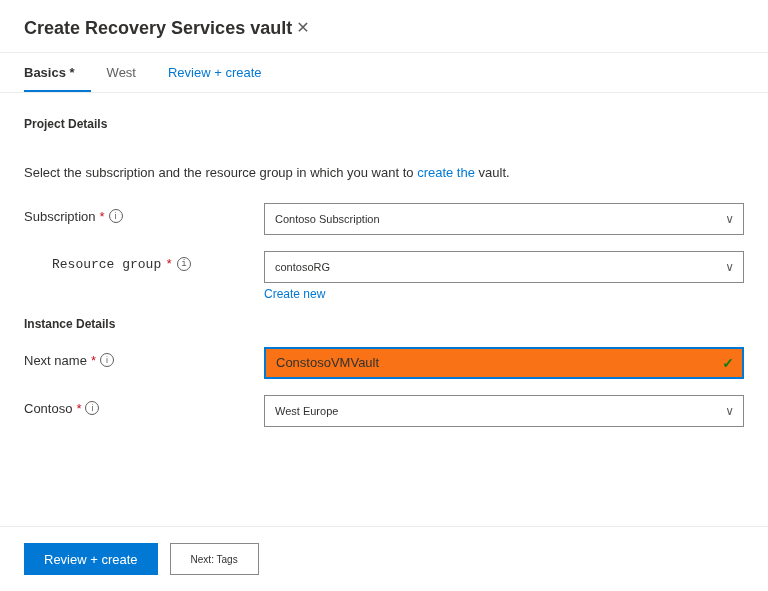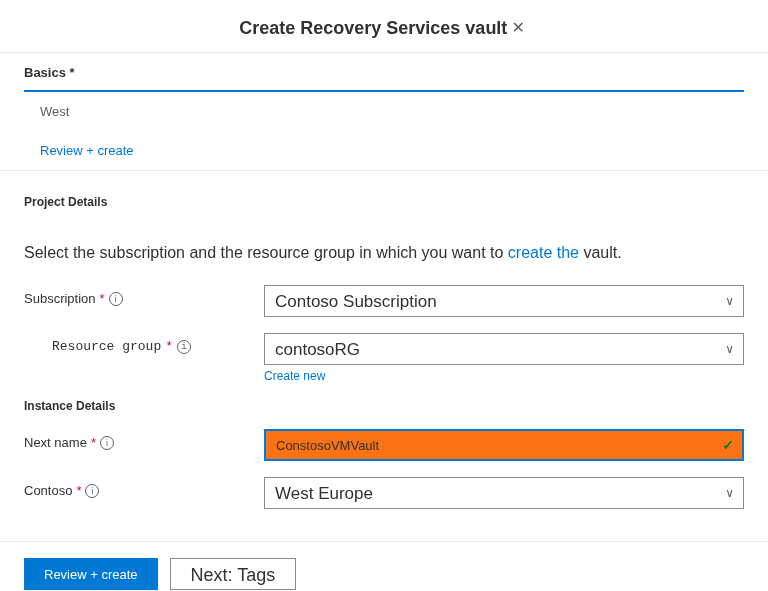--- a/index.html
+++ b/index.html
@@ -17,21 +17,21 @@
       width: 768px;
       min-height: 591px;
       box-shadow: 0 4px 20px rgba(0,0,0,0.2);
       display: flex;
       flex-direction: column;
       position: relative;
     }
     .dialog-header {
       display: flex;
       align-items: center;
-      justify-content: center;
+      justify-content: flex-start;
       padding: 16px 24px 12px 24px;
       border-bottom: 1px solid #edebe9;
     }
     .dialog-title {
       font-size: 18px;
       font-weight: 600;
       color: #323130;
     }
     .close-btn {
       background: none;
@@ -40,21 +40,20 @@
       font-size: 16px;
       color: #605e5c;
       padding: 4px;
       line-height: 1;
     }
     .tabs {
       display: flex;
       padding: 0 24px;
       border-bottom: 1px solid #edebe9;
       gap: 0;
-      flex-direction: column;
     }
     .tab {
       padding: 12px 16px 10px 16px;
       font-size: 13px;
       cursor: pointer;
       color: #605e5c;
       border-bottom: 2px solid transparent;
       text-decoration: none;
       white-space: nowrap;
     }
@@ -72,42 +71,42 @@
       padding: 24px 24px 16px 24px;
       overflow-y: auto;
     }
     .section-title {
       font-size: 12px;
       font-weight: 600;
       color: #323130;
       margin-bottom: 6px;
     }
     .section-desc {
-      font-size: 16px;
+      font-size: 13px;
       color: #323130;
       margin-bottom: 20px;
       line-height: 1.5;
       margin-top: 32px;
     }
     .section-desc span.blue { color: #0078d4; }
     .form-group {
       display: flex;
       align-items: flex-start;
       margin-bottom: 16px;
     }
     .form-label-col {
       width: 240px;
       min-width: 240px;
       padding-top: 6px;
     }
     .form-label {
       font-size: 13px;
       color: #323130;
       display: flex;
-      align-items: flex-end;
+      align-items: center;
       gap: 4px;
     }
     .required-star {
       color: #c50f1f;
     }
     .info-icon {
       display: inline-flex;
       align-items: center;
       justify-content: center;
       width: 14px;
@@ -130,21 +129,21 @@
     }
     .select-wrapper {
       position: relative;
       width: 100%;
     }
     .select-box {
       width: 100%;
       padding: 6px 32px 6px 10px;
       border: 1px solid #8a8886;
       background: #fff;
-      font-size: 17px;
+      font-size: 11px;
       color: #323130;
       appearance: none;
       cursor: pointer;
       height: 32px;
     }
     .chevron-down {
       position: absolute;
       right: 10px;
       top: 50%;
       transform: translateY(-50%);
@@ -202,21 +201,21 @@
       font-size: 13px;
       cursor: pointer;
       height: 32px;
       font-family: inherit;
     }
     .btn-secondary {
       background: #fff;
       color: #323130;
       border: 1px solid #8a8886;
       padding: 6px 20px;
-      font-size: 18px;
+      font-size: 10px;
       cursor: pointer;
       height: 32px;
       font-family: inherit;
     }
   </style>
 </head>
 <body>
 
 <div class="dialog">
 

